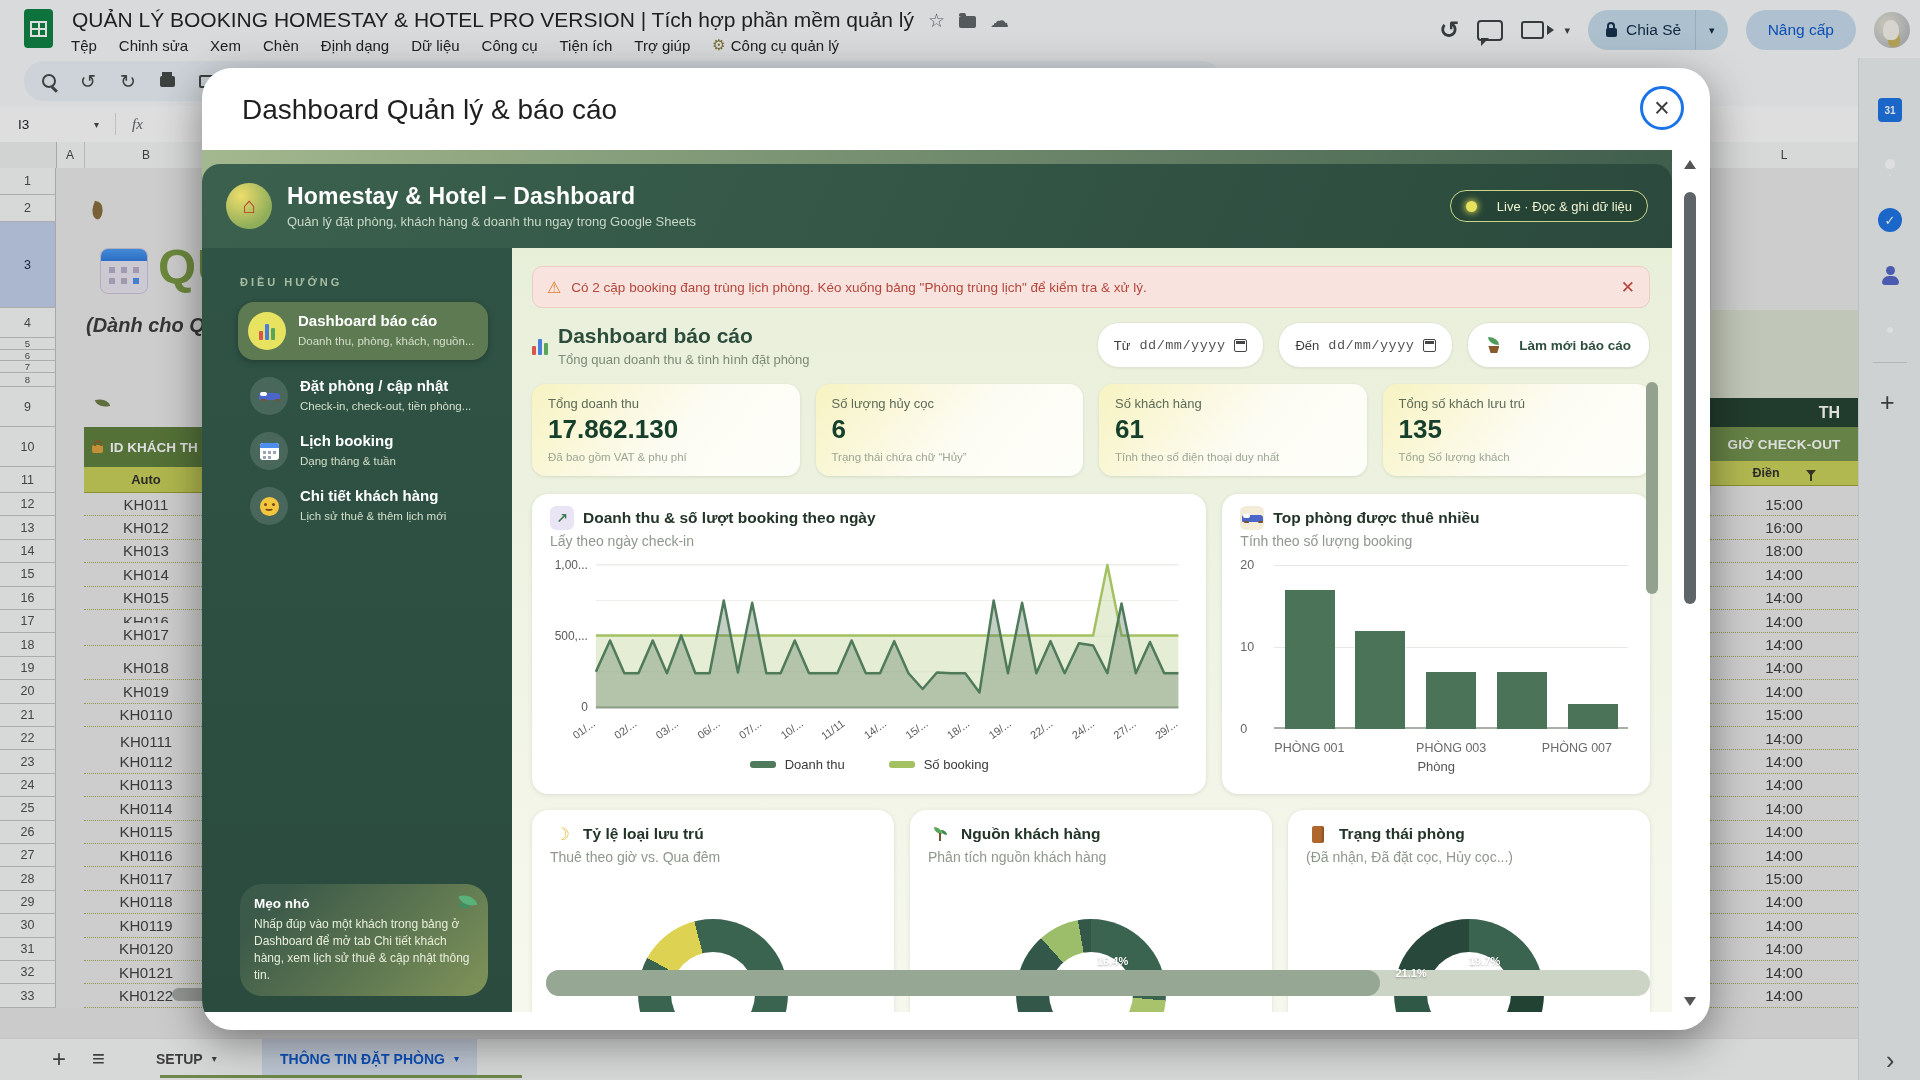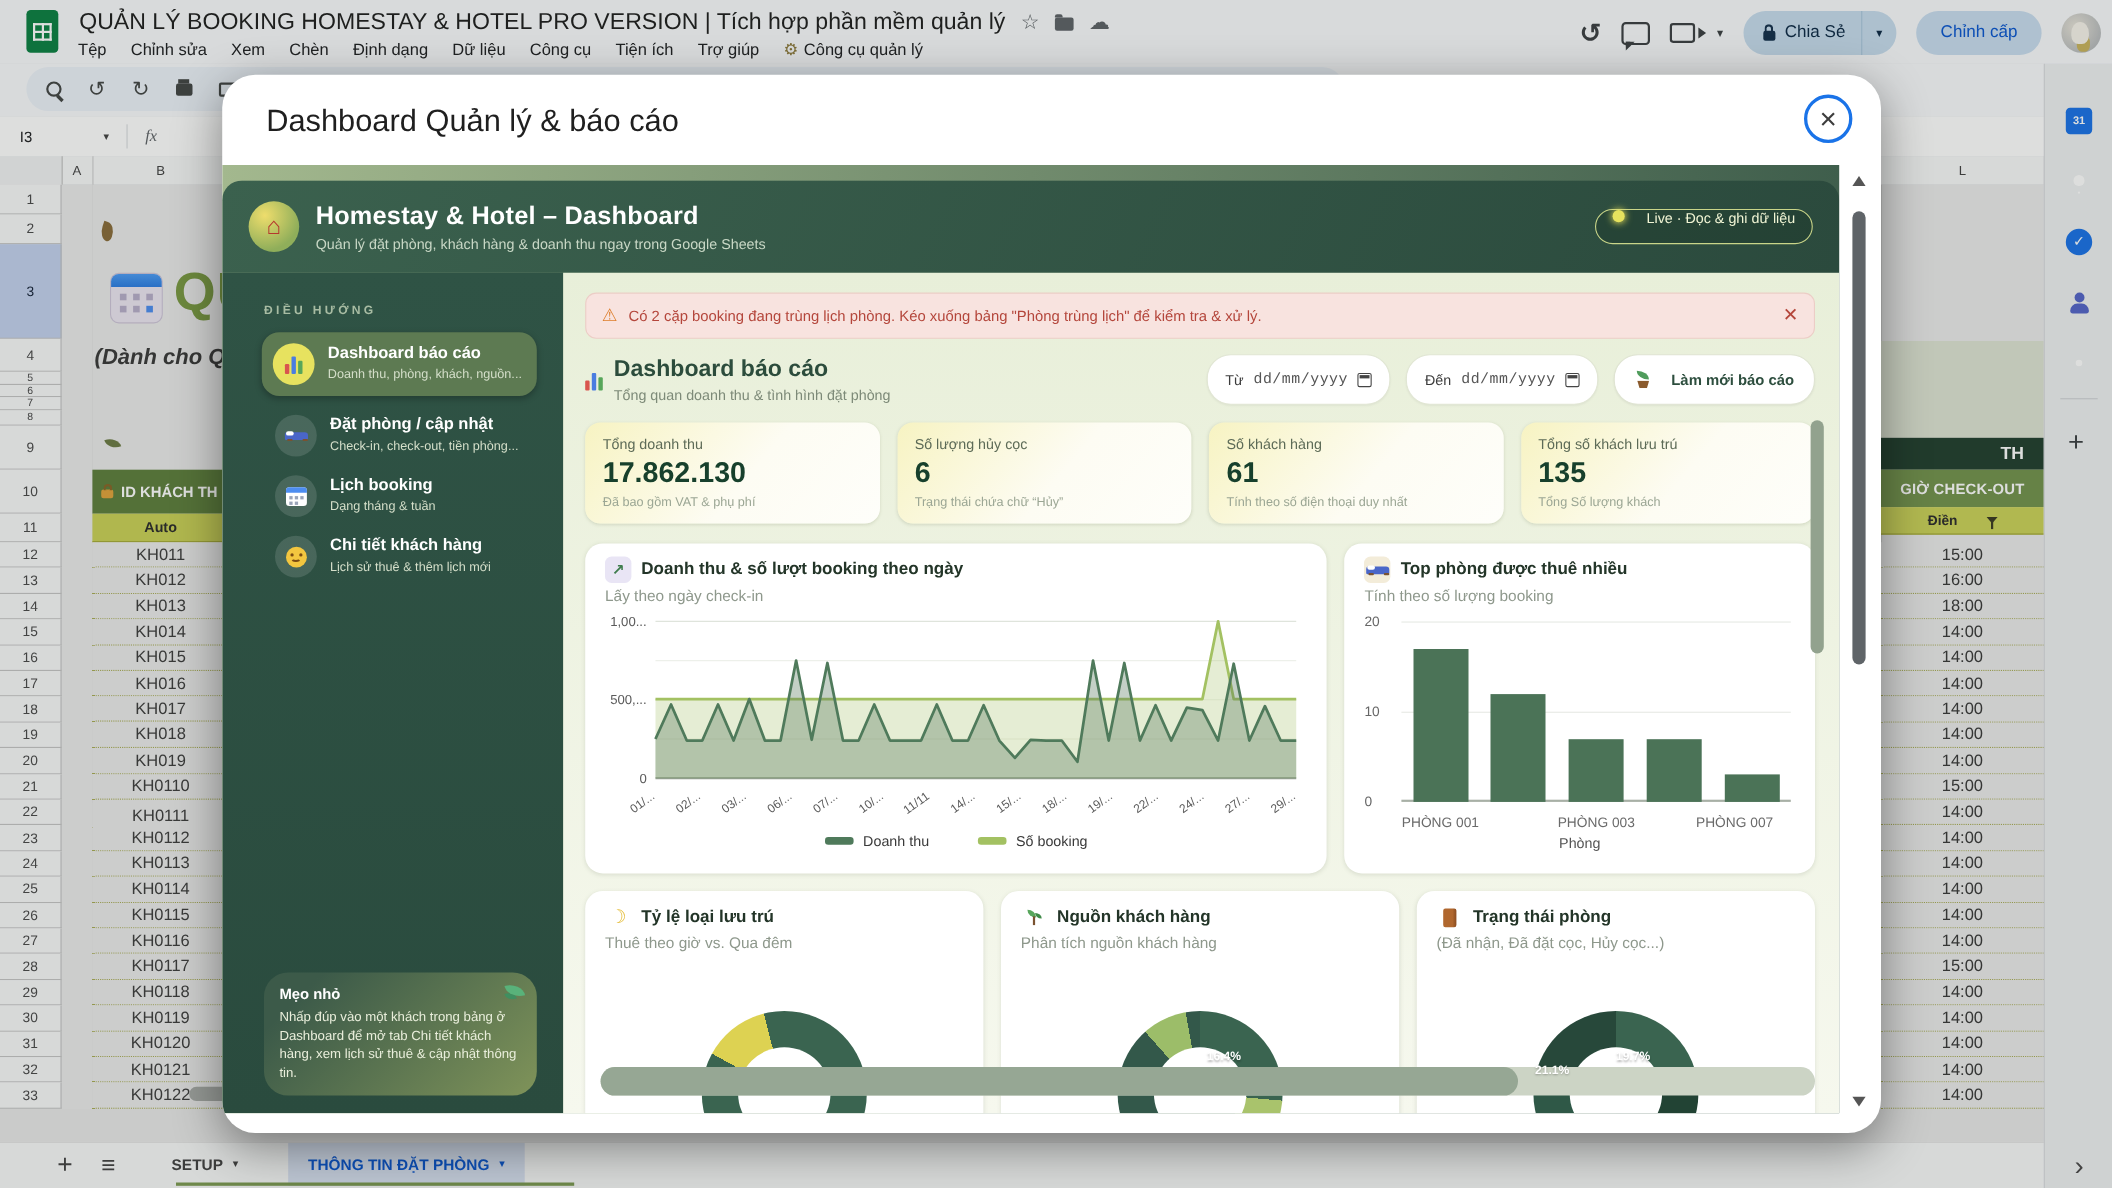--- a/index.html
+++ b/index.html
@@ -134,21 +134,21 @@
 .m-thumb{position:absolute;left:2px;top:40px;width:12px;height:412px;background:#5f6468;border-radius:6px}
 
 
 .dash{position:absolute;left:0;top:82px;width:1470px;height:862px;background:linear-gradient(90deg,#a3b88e,#3f5e4c);overflow:hidden}
 .page{position:absolute;left:0;top:14px;right:0;bottom:0;border-radius:18px 18px 0 0;overflow:hidden;display:flex;flex-direction:column}
 .p-head{height:84px;flex:none;background:linear-gradient(115deg,#3b614e,#2b4a3d);display:flex;align-items:center;padding:0 24px}
 .p-logo{width:46px;height:46px;border-radius:50%;background:radial-gradient(circle at 32% 28%,#eedd6c,#8fae5a 70%);display:flex;align-items:center;justify-content:center;font-size:22px;color:#b5382e;font-weight:bold}
 .p-titles{margin-left:15px}
 .p-title{font-size:23px;font-weight:bold;color:#fff;letter-spacing:.2px}
 .p-sub{font-size:13px;color:#c8d7c5;margin-top:4px}
-.live-badge{margin-left:auto;height:30px;border:1px solid #c9d589;border-radius:16px;background:rgba(15,35,25,.22);display:flex;gap:20px;padding:0 15px}
+.live-badge{margin-left:auto;height:30px;border:1px solid #c9d589;border-radius:16px;background:rgba(15,35,25,.22);display:flex;align-items:center;gap:20px;padding:0 15px}
 .live-dot{width:11px;height:11px;border-radius:50%;background:#e6e25e;box-shadow:0 0 7px 1px rgba(236,230,90,.9)}
 .live-txt{font-size:13px;color:#f0f4d4}
 .p-body{flex:1;display:flex;min-height:0}
 .nav{width:310px;flex:none;background:linear-gradient(180deg,#2f5345,#2a4b3e);display:flex;flex-direction:column;padding:28px 24px 16px 38px;box-sizing:border-box}
 .nav-caption{font-size:11px;font-weight:bold;letter-spacing:3px;color:#a8bca3;margin-bottom:14px}
 .nav-items{display:flex;flex-direction:column;gap:17px}
 .nav-item{display:flex;align-items:flex-start;padding:0 10px}
 .nav-item.active{background:#5d7a52;border-radius:16px;padding:10px;margin:0 0 0 -2px;box-shadow:0 2px 6px rgba(0,0,0,.25)}
 .nav-ic{width:38px;height:38px;border-radius:50%;background:rgba(255,255,255,.13);flex:none;display:flex;align-items:center;justify-content:center}
 .nav-item.active .nav-ic{background:#e7e25f}
@@ -281,21 +281,21 @@
             <span class="tri"></span>
             <span class="dd">▾</span>
           </span>
         <div class="share-pill">
           <span class="share-main">
               <span class="lock"></span>
               <span>Chia Sẻ</span>
             </span>
           <span class="share-arrow">▾</span>
         </div>
-        <div class="upgrade-pill">Chỉnh cấp</div>
+        <div class="upgrade-pill">Nâng cấp</div>
         <div class="avatar"></div>
       </div>
     </div>
 
     <div class="toolbar">
       <div class="tb-pill">
         <span class="ic-search"></span>
         <span class="tb-ic">↺</span>
         <span class="tb-ic">↻</span>
         <span class="ic-print"></span>
@@ -367,21 +367,21 @@
         <span class="txt">ID KHÁCH TH</span>
       </div>
       <div class="auto-cell">Auto</div>
       <div id="khrows">
           <div class="kh-cell" style="top: 325px; height: 23.4px;">KH011</div>
           <div class="kh-cell" style="top: 348.4px; height: 23.4px;">KH012</div>
           <div class="kh-cell" style="top: 371.8px; height: 23.4px;">KH013</div>
           <div class="kh-cell" style="top: 395.2px; height: 23.4px;">KH014</div>
           <div class="kh-cell" style="top: 418.6px; height: 23.4px;">KH015</div>
           <div class="kh-cell" style="top: 442px; height: 23.4px;">KH016</div>
-          <div class="kh-cell" style="top: 465px; height: 23.4px;">KH017</div>
+          <div class="kh-cell" style="top: 455px; height: 23.4px;">KH017</div>
           <div class="kh-cell" style="top: 488.8px; height: 23.4px;">KH018</div>
           <div class="kh-cell" style="top: 512.2px; height: 23.4px;">KH019</div>
           <div class="kh-cell" style="top: 535.6px; height: 23.4px;">KH0110</div>
           <div class="kh-cell" style="top: 562px; height: 23.4px;">KH0111</div>
           <div class="kh-cell" style="top: 582.4px; height: 23.4px;">KH0112</div>
           <div class="kh-cell" style="top: 605.8px; height: 23.4px;">KH0113</div>
           <div class="kh-cell" style="top: 629.2px; height: 23.4px;">KH0114</div>
           <div class="kh-cell" style="top: 652.6px; height: 23.4px;">KH0115</div>
           <div class="kh-cell" style="top: 676px; height: 23.4px;">KH0116</div>
           <div class="kh-cell" style="top: 699.4px; height: 23.4px;">KH0117</div>

